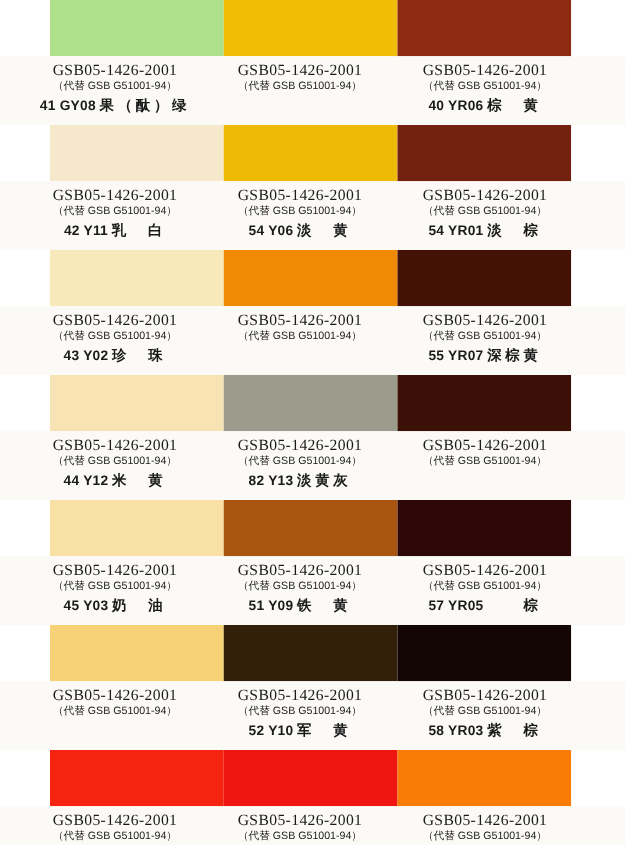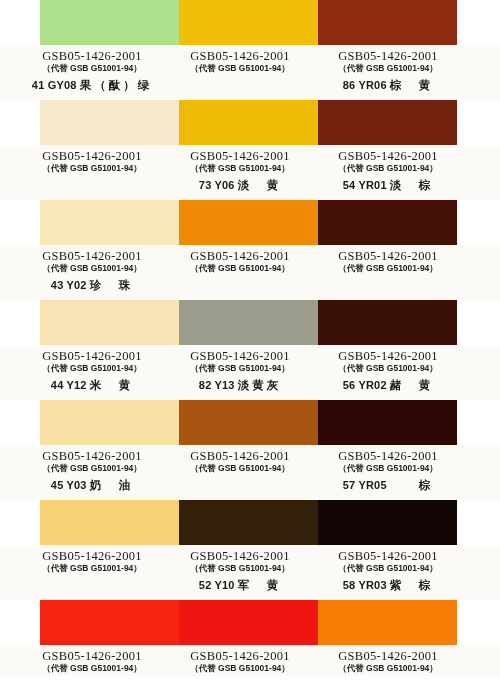--- a/index.html
+++ b/index.html
@@ -82,21 +82,21 @@
     font-size: 12.5px;
     letter-spacing: 0.3px;
     line-height: 14px;
     white-space: nowrap;
   }
   .cap-sub {
     font-size: 8.5px;
     line-height: 11px;
     white-space: nowrap;
     font-family: "Liberation Sans", "DejaVu Sans", sans-serif;
-    font-weight: bold;
+    font-weight: normal;
   }
   .cap-name {
     font-size: 10.5px;
     line-height: 16px;
     margin-top: 3px;
     white-space: nowrap;
     font-family: "Liberation Sans", "DejaVu Sans", sans-serif;
     font-weight: bold;
   }
   .cap-code {
@@ -133,43 +133,44 @@
             <div class="cap-sub">（代替 GSB G51001-94）</div>
             <div class="cap-name"><span class="cap-code">41 GY08</span><span class="cap-cn">果（酞）绿</span></div>
           </div>
           <div class="caption" style="color: rgb(26, 26, 26);">
             <div class="cap-std">GSB05-1426-2001</div>
             <div class="cap-sub">（代替 GSB G51001-94）</div>
           </div>
           <div class="caption" style="color: rgb(26, 26, 26);">
             <div class="cap-std">GSB05-1426-2001</div>
             <div class="cap-sub">（代替 GSB G51001-94）</div>
-            <div class="cap-name"><span class="cap-code">86 YR06</span><span class="cap-cn">棕　黄</span></div>
+            <div class="cap-name"><span class="cap-code">40 YR06</span><span class="cap-cn">棕　黄</span></div>
           </div>
           <div class="cap-spacer-right"></div>
         </div>
       </div>
       <div class="row">
         <div class="swatch-strip">
           <div class="spacer-left"></div>
           <div class="swatch" style="background-color: rgb(246, 233, 203);"></div>
           <div class="swatch" style="background-color: rgb(237, 187, 6);"></div>
           <div class="swatch" style="background-color: rgb(114, 34, 15);"></div>
           <div class="spacer-right"></div>
         </div>
         <div class="caption-strip" style="background: rgb(251, 250, 246);">
           <div class="cap-spacer-left"></div>
           <div class="caption" style="color: rgb(26, 26, 26);">
             <div class="cap-std">GSB05-1426-2001</div>
             <div class="cap-sub">（代替 GSB G51001-94）</div>
-          </div>
-          <div class="caption" style="color: rgb(26, 26, 26);">
-            <div class="cap-std">GSB05-1426-2001</div>
-            <div class="cap-sub">（代替 GSB G51001-94）</div>
-            <div class="cap-name"><span class="cap-code">73 Y06</span><span class="cap-cn">淡　黄</span></div>
+            <div class="cap-name"><span class="cap-code">42 Y11</span><span class="cap-cn">乳　白</span></div>
+          </div>
+          <div class="caption" style="color: rgb(26, 26, 26);">
+            <div class="cap-std">GSB05-1426-2001</div>
+            <div class="cap-sub">（代替 GSB G51001-94）</div>
+            <div class="cap-name"><span class="cap-code">54 Y06</span><span class="cap-cn">淡　黄</span></div>
           </div>
           <div class="caption" style="color: rgb(26, 26, 26);">
             <div class="cap-std">GSB05-1426-2001</div>
             <div class="cap-sub">（代替 GSB G51001-94）</div>
             <div class="cap-name"><span class="cap-code">54 YR01</span><span class="cap-cn">淡　棕</span></div>
           </div>
           <div class="cap-spacer-right"></div>
         </div>
       </div>
       <div class="row">
@@ -187,20 +188,21 @@
             <div class="cap-sub">（代替 GSB G51001-94）</div>
             <div class="cap-name"><span class="cap-code">43 Y02</span><span class="cap-cn">珍　珠</span></div>
           </div>
           <div class="caption" style="color: rgb(26, 26, 26);">
             <div class="cap-std">GSB05-1426-2001</div>
             <div class="cap-sub">（代替 GSB G51001-94）</div>
           </div>
           <div class="caption" style="color: rgb(26, 26, 26);">
             <div class="cap-std">GSB05-1426-2001</div>
             <div class="cap-sub">（代替 GSB G51001-94）</div>
+            <div class="cap-name"><span class="cap-code">55 YR07</span><span class="cap-cn">深棕黄</span></div>
           </div>
           <div class="cap-spacer-right"></div>
         </div>
       </div>
       <div class="row">
         <div class="swatch-strip">
           <div class="spacer-left"></div>
           <div class="swatch" style="background-color: rgb(248, 227, 180);"></div>
           <div class="swatch" style="background-color: rgb(156, 156, 140);"></div>
           <div class="swatch" style="background-color: rgb(59, 16, 7);"></div>
@@ -214,21 +216,20 @@
             <div class="cap-name"><span class="cap-code">44 Y12</span><span class="cap-cn">米　黄</span></div>
           </div>
           <div class="caption" style="color: rgb(26, 26, 26);">
             <div class="cap-std">GSB05-1426-2001</div>
             <div class="cap-sub">（代替 GSB G51001-94）</div>
             <div class="cap-name"><span class="cap-code">82 Y13</span><span class="cap-cn">淡黄灰</span></div>
           </div>
           <div class="caption" style="color: rgb(26, 26, 26);">
             <div class="cap-std">GSB05-1426-2001</div>
             <div class="cap-sub">（代替 GSB G51001-94）</div>
-            <div class="cap-name"><span class="cap-code">56 YR02</span><span class="cap-cn">赭　黄</span></div>
           </div>
           <div class="cap-spacer-right"></div>
         </div>
       </div>
       <div class="row">
         <div class="swatch-strip">
           <div class="spacer-left"></div>
           <div class="swatch" style="background-color: rgb(249, 224, 164);"></div>
           <div class="swatch" style="background-color: rgb(168, 85, 17);"></div>
           <div class="swatch" style="background-color: rgb(45, 8, 6);"></div>
@@ -237,20 +238,21 @@
         <div class="caption-strip" style="background: rgb(251, 250, 246);">
           <div class="cap-spacer-left"></div>
           <div class="caption" style="color: rgb(26, 26, 26);">
             <div class="cap-std">GSB05-1426-2001</div>
             <div class="cap-sub">（代替 GSB G51001-94）</div>
             <div class="cap-name"><span class="cap-code">45 Y03</span><span class="cap-cn">奶　油</span></div>
           </div>
           <div class="caption" style="color: rgb(26, 26, 26);">
             <div class="cap-std">GSB05-1426-2001</div>
             <div class="cap-sub">（代替 GSB G51001-94）</div>
+            <div class="cap-name"><span class="cap-code">51 Y09</span><span class="cap-cn">铁　黄</span></div>
           </div>
           <div class="caption" style="color: rgb(26, 26, 26);">
             <div class="cap-std">GSB05-1426-2001</div>
             <div class="cap-sub">（代替 GSB G51001-94）</div>
             <div class="cap-name"><span class="cap-code">57 YR05</span><span class="cap-cn">　　棕</span></div>
           </div>
           <div class="cap-spacer-right"></div>
         </div>
       </div>
       <div class="row">

